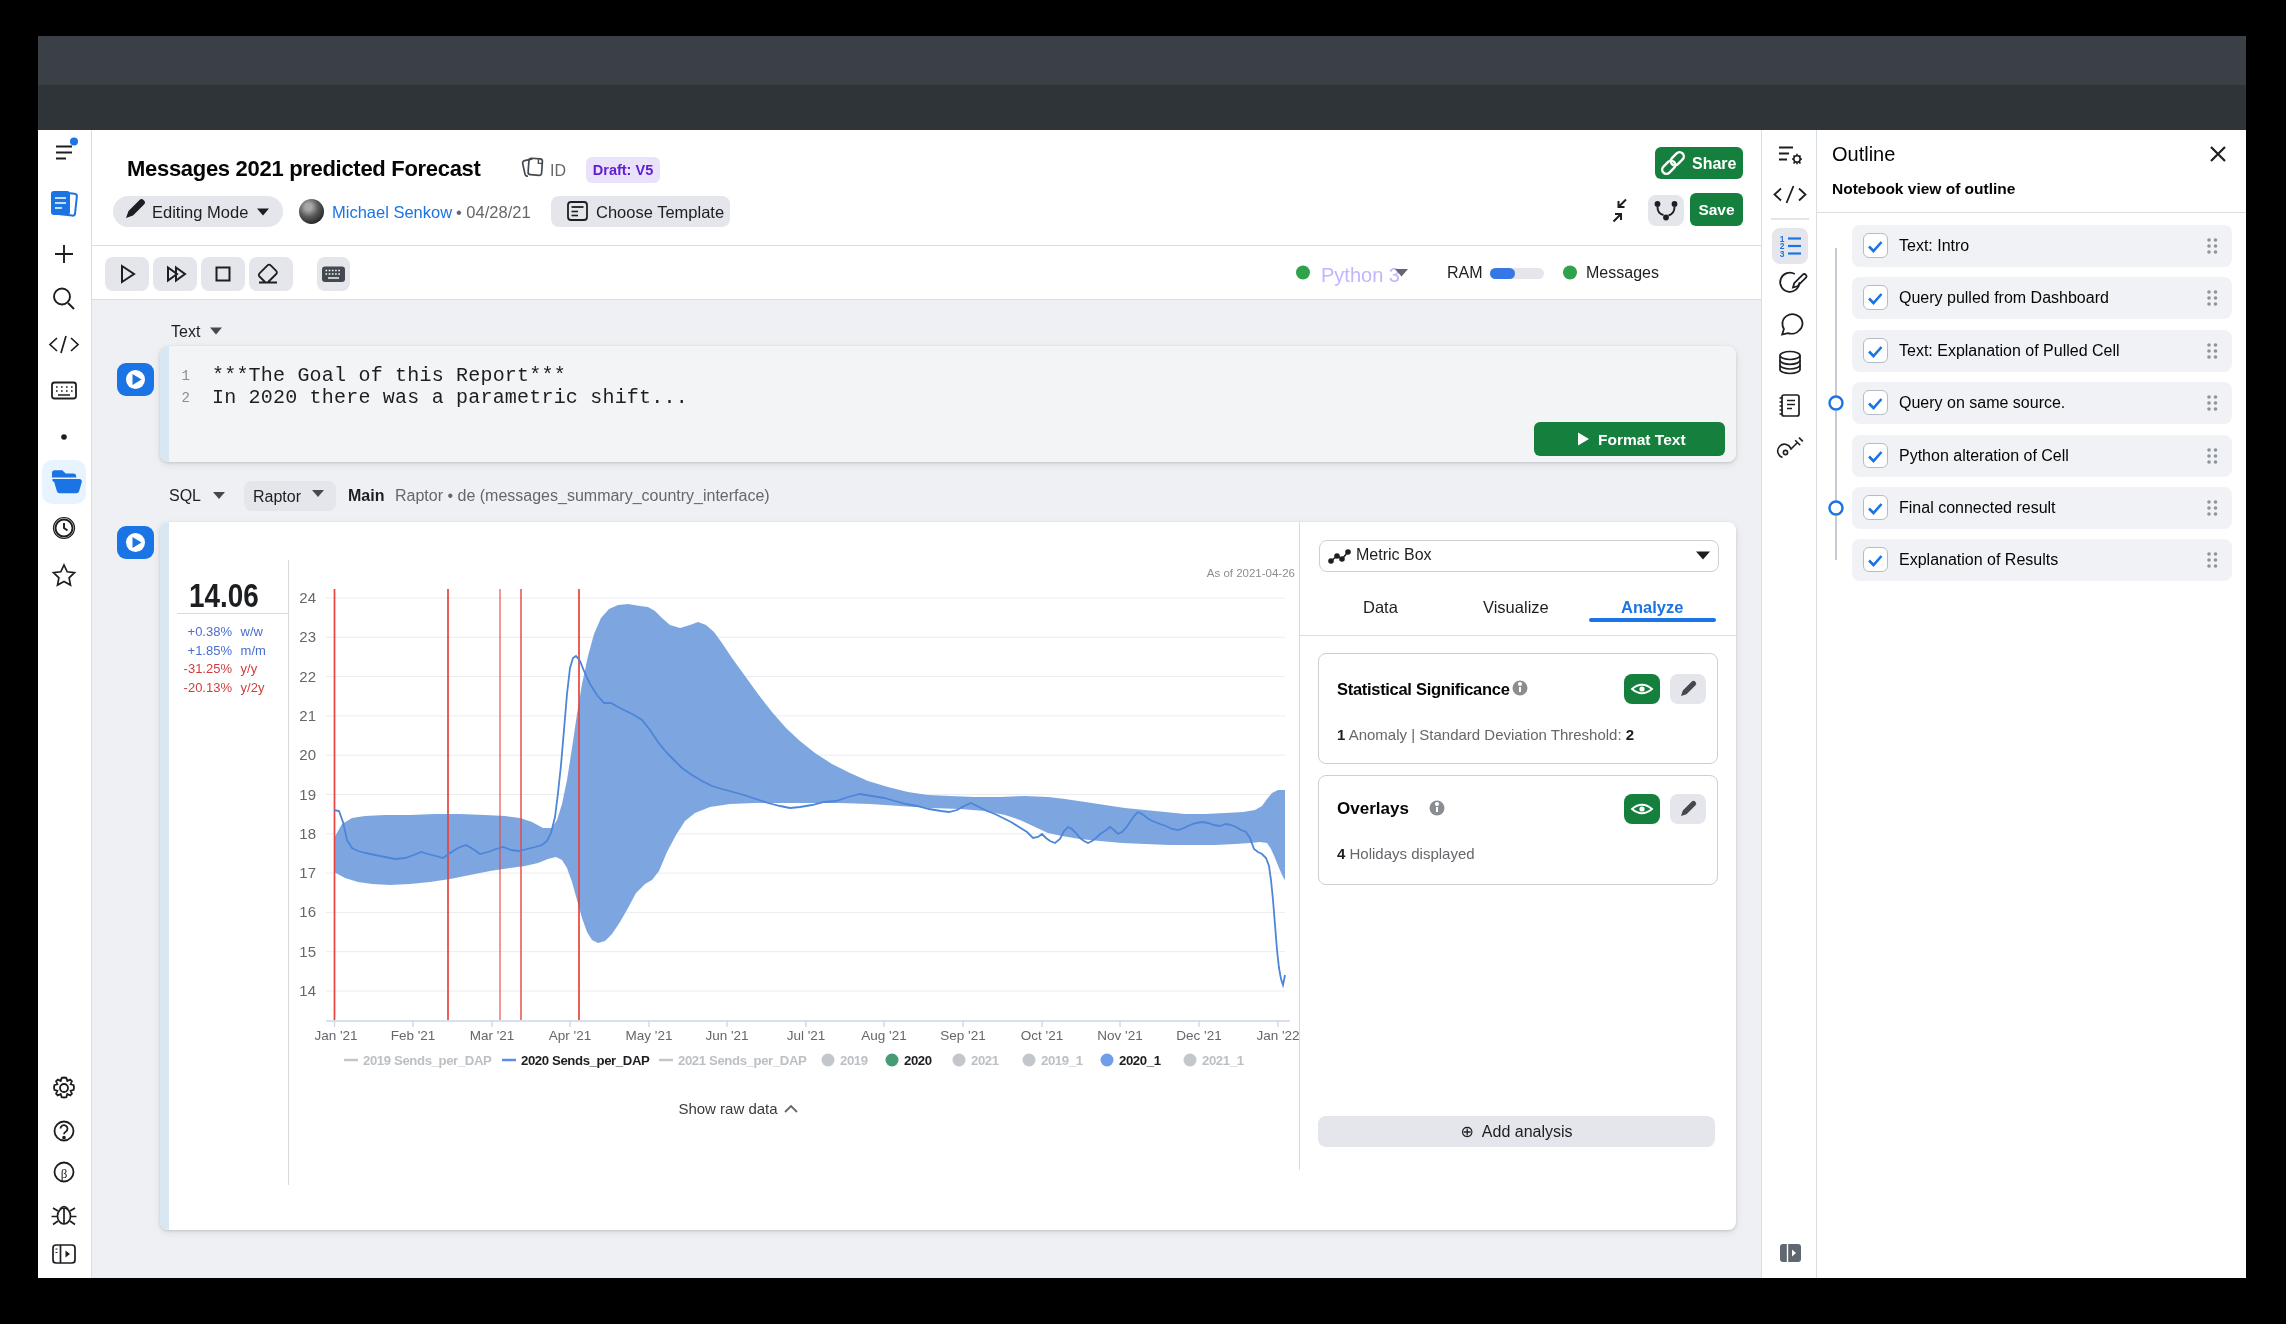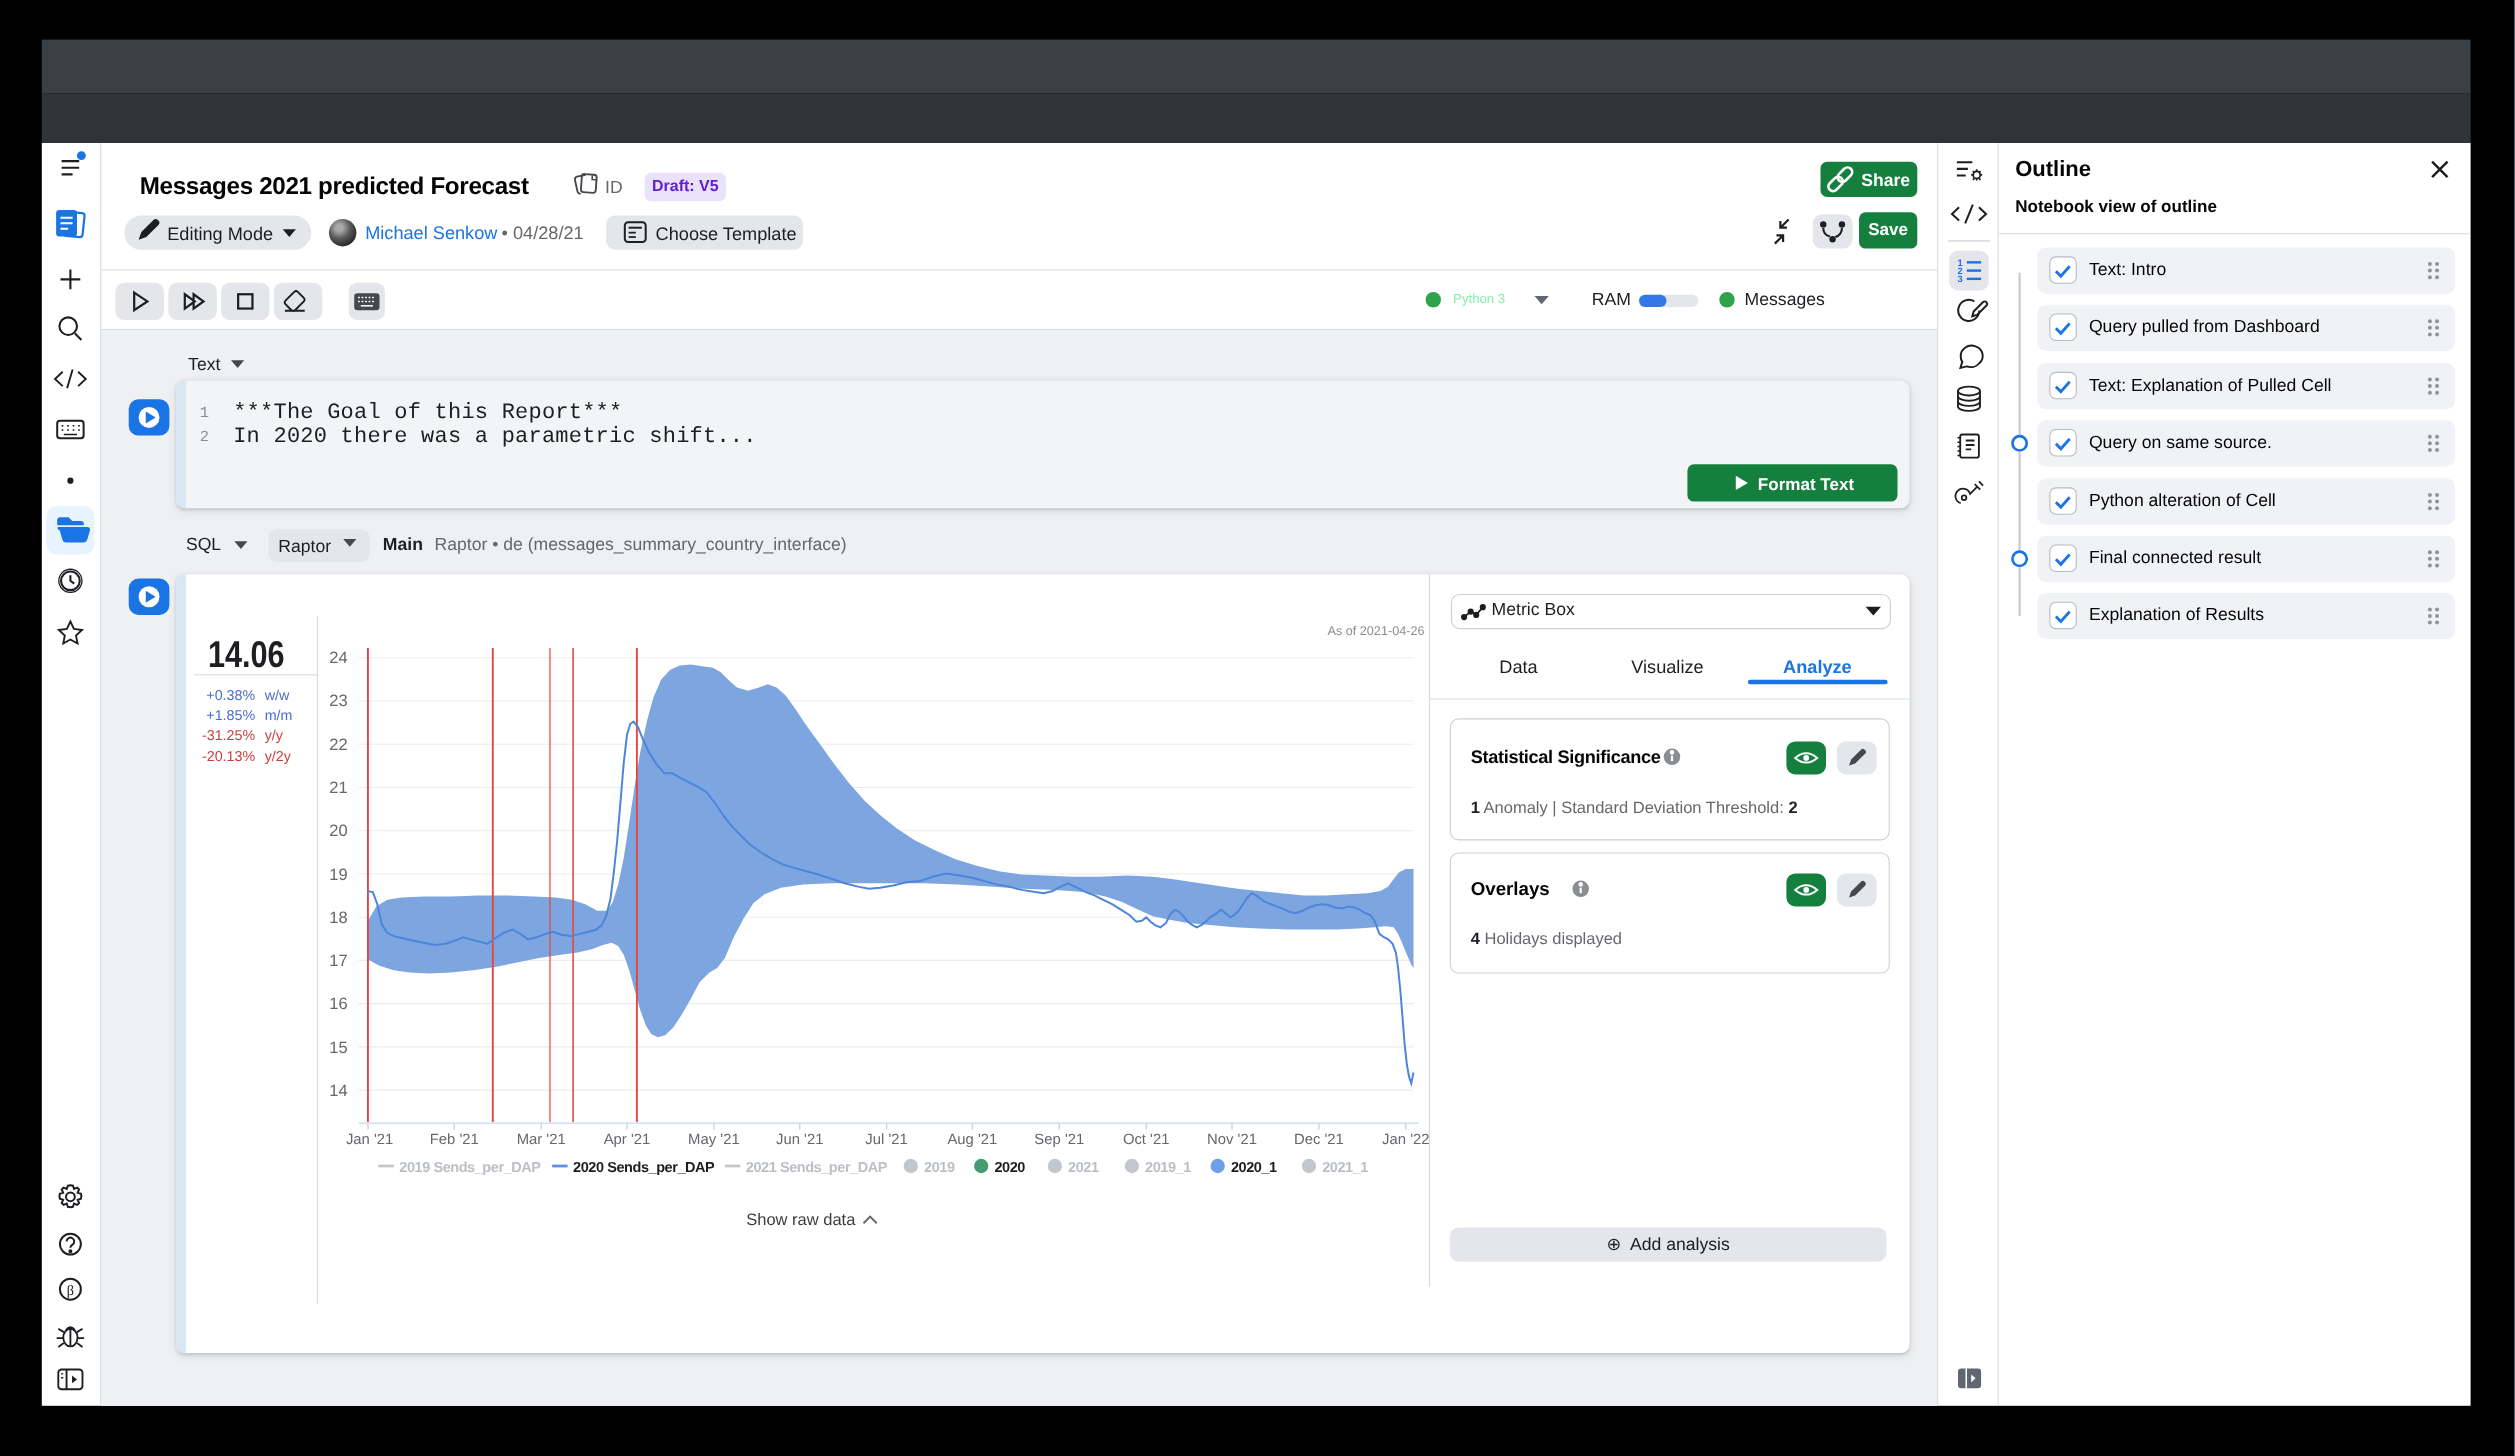--- a/index.html
+++ b/index.html
@@ -93,21 +93,21 @@
 <div class="abs" style="left:177px;top:613px;width:111px;height:1px;background:#d8dadf;"></div>
 <div class="abs vline" style="left:288px;top:560px;height:625px;background:#d8dadf;"></div>
 
 <div class="abs vline" style="left:1299px;top:522px;height:648px;background:#d8dadf;"></div>
 <div class="abs panelcard" style="left:1319px;top:540px;width:398px;height:30px;"></div>
 <div class="abs panelcard" style="left:1318px;top:653px;width:398px;height:109px;"></div>
 <div class="abs panelcard" style="left:1318px;top:775px;width:398px;height:108px;"></div>
 <div class="abs hline" style="left:1300px;top:635px;width:436px;"></div>
 <div class="abs btn-gray" style="left:1318px;top:1116px;width:397px;height:31px;"></div>
 
-<div class="abs" style="left:1832px;top:143px;font-size:20px;font-weight:bold;color:#050505;">Outline</div>
+<div class="abs" style="left:1832px;top:143px;font-size:20px;font-weight:normal;color:#050505;">Outline</div>
 <div class="abs" style="left:1832px;top:180px;font-size:15.5px;font-weight:bold;color:#050505;">Notebook view of outline</div>
 <div class="abs hline" style="left:1817px;top:212px;width:429px;"></div>
 
 <div class="abs oitem" style="top:225px;">
     <span class="ocheck"></span>
     <span class="otext">Text: Intro</span>
   </div>
 <div class="abs oitem" style="top:277px;">
     <span class="ocheck"></span>
     <span class="otext">Query pulled from Dashboard</span>
@@ -141,21 +141,21 @@
 <div class="abs" style="left:1337px;top:680px;font-size:16.5px;font-weight:bold;color:#050505;letter-spacing:-0.3px;">Statistical Significance</div>
 <div class="abs" style="left:1337px;top:726px;font-size:15px;color:#65676b;"><b style="color:#1c1e21;">1</b> Anomaly | Standard Deviation Threshold: <b style="color:#1c1e21;">2</b></div>
 <div class="abs" style="left:1337px;top:799px;font-size:17px;font-weight:bold;color:#050505;">Overlays</div>
 <div class="abs" style="left:1337px;top:845px;font-size:15px;color:#65676b;"><b style="color:#1c1e21;">4</b> Holidays displayed</div>
 <div class="abs btn-blue" style="left:1624px;top:674px;width:36px;height:30px;border-radius:8px;"></div>
 <div class="abs btn-gray" style="left:1670px;top:674px;width:36px;height:30px;"></div>
 <div class="abs btn-blue" style="left:1624px;top:794px;width:36px;height:30px;border-radius:8px;"></div>
 <div class="abs btn-gray" style="left:1670px;top:794px;width:36px;height:30px;"></div>
 <div class="abs" style="left:1318px;top:1116px;width:397px;height:31px;line-height:31px;text-align:center;font-size:16px;color:#1c1e21;border-radius:15px;">⊕&nbsp; Add analysis</div>
 
-<div class="abs" style="left:1321px;top:264px;font-size:12px;color:#86efac;">Python 3</div>
+<div class="abs" style="left:1321px;top:264px;font-size:20px;color:#c4b5fd;">Python 3</div>
 <div class="abs" style="left:1447px;top:264px;font-size:16px;color:#1c1e21;">RAM</div>
 <div class="abs" style="left:1490px;top:268px;width:54px;height:11px;background:#e4e6eb;border-radius:6px;"></div>
 <div class="abs" style="left:1490px;top:268px;width:25px;height:11px;background:#3578e5;border-radius:6px;"></div>
 <div class="abs" style="left:1586px;top:264px;font-size:16px;color:#1c1e21;">Messages</div>
 
 <svg class="abs" style="left:0;top:0;" width="2286" height="1324" viewBox="0 0 2286 1324" font-family="Liberation Sans, sans-serif">
 
   <g>
 
     <g stroke="#eaecef" stroke-width="1">

